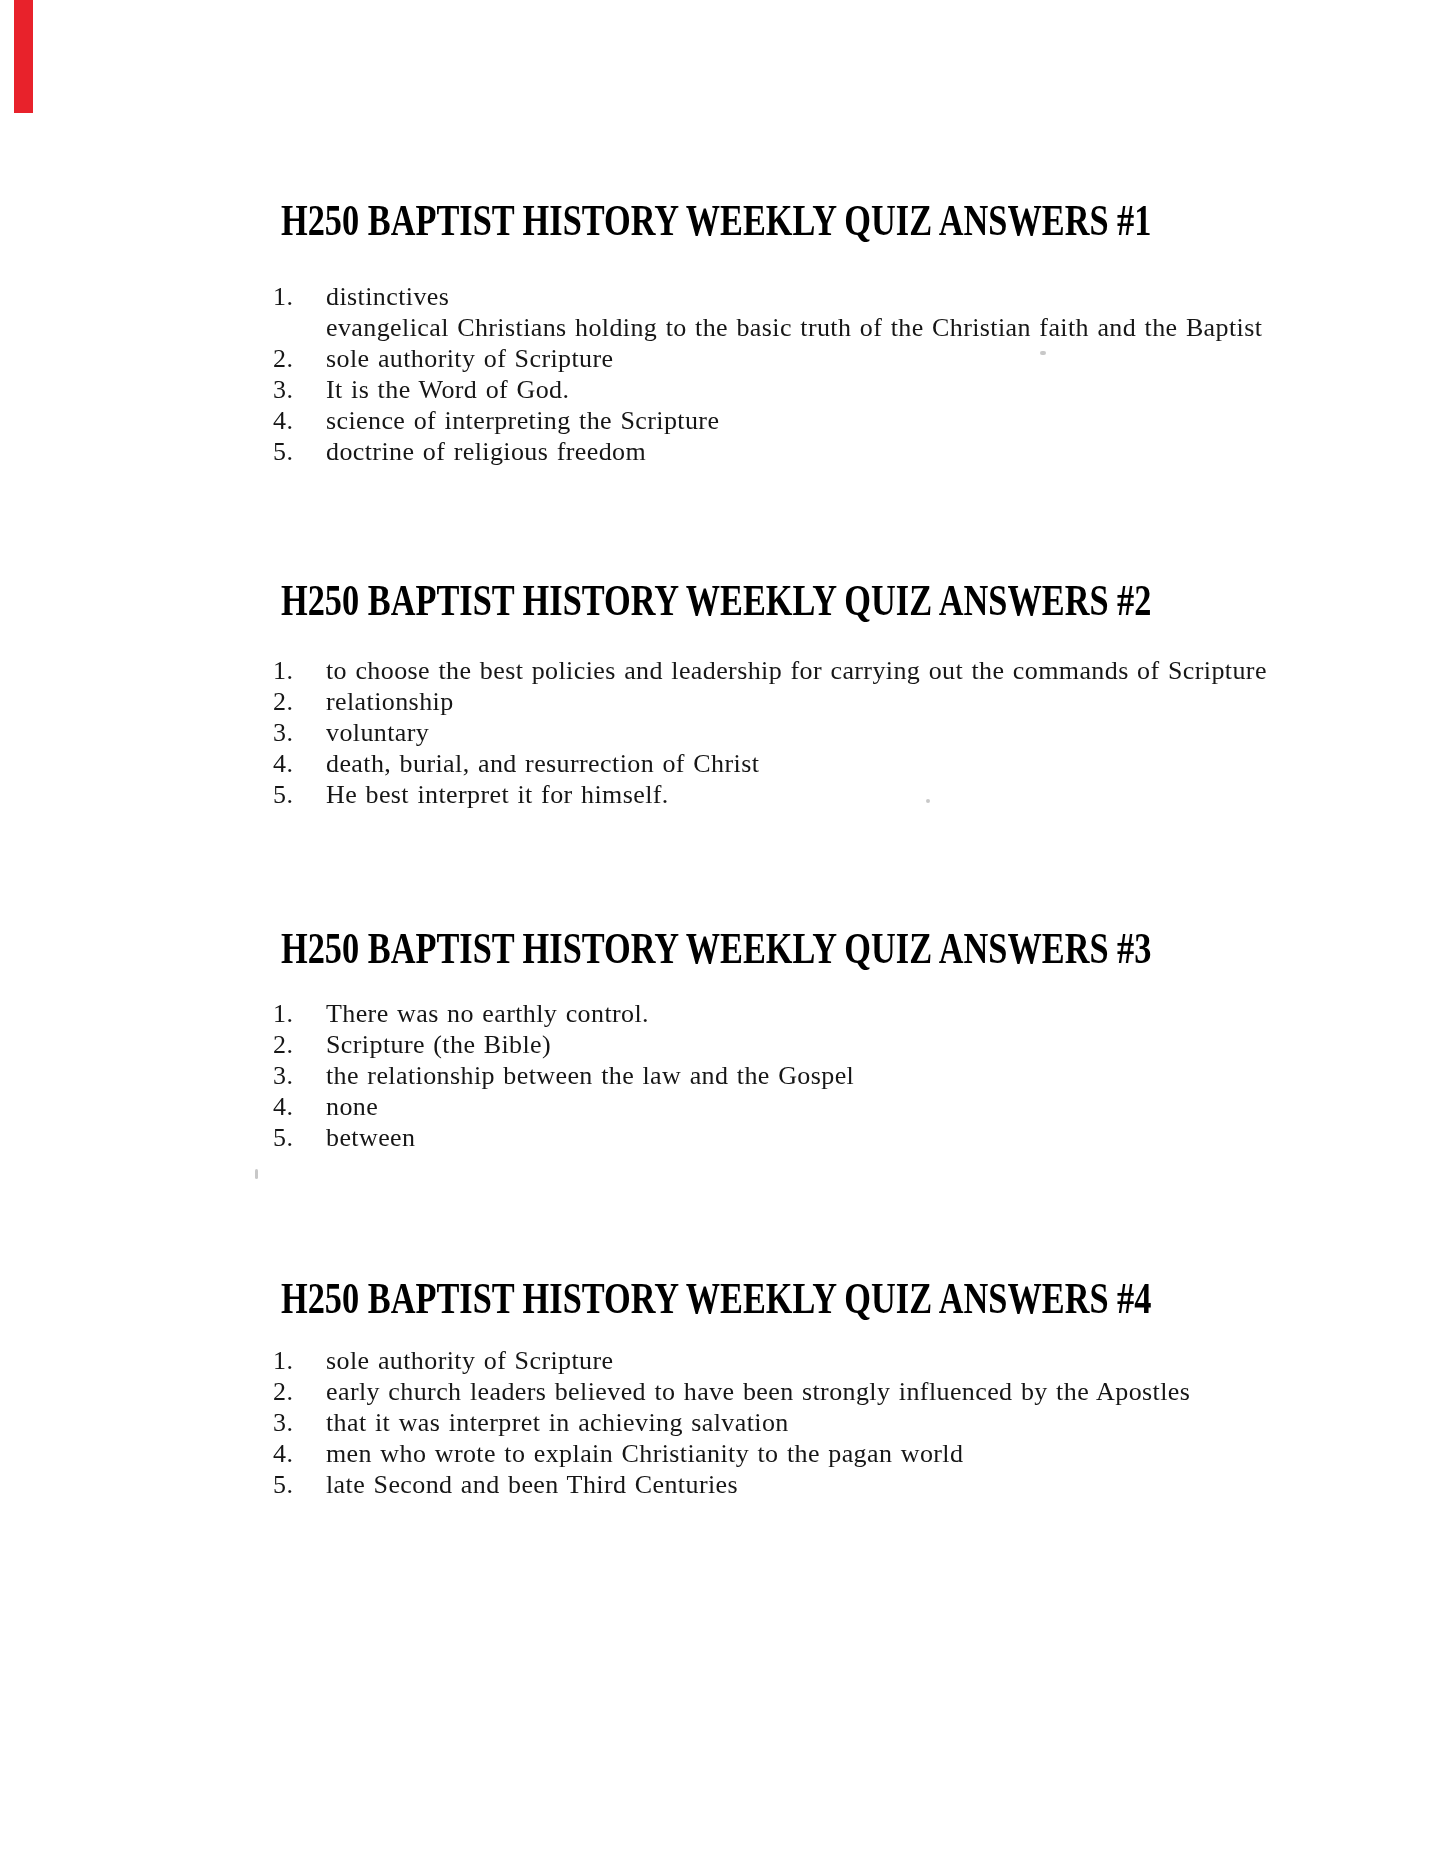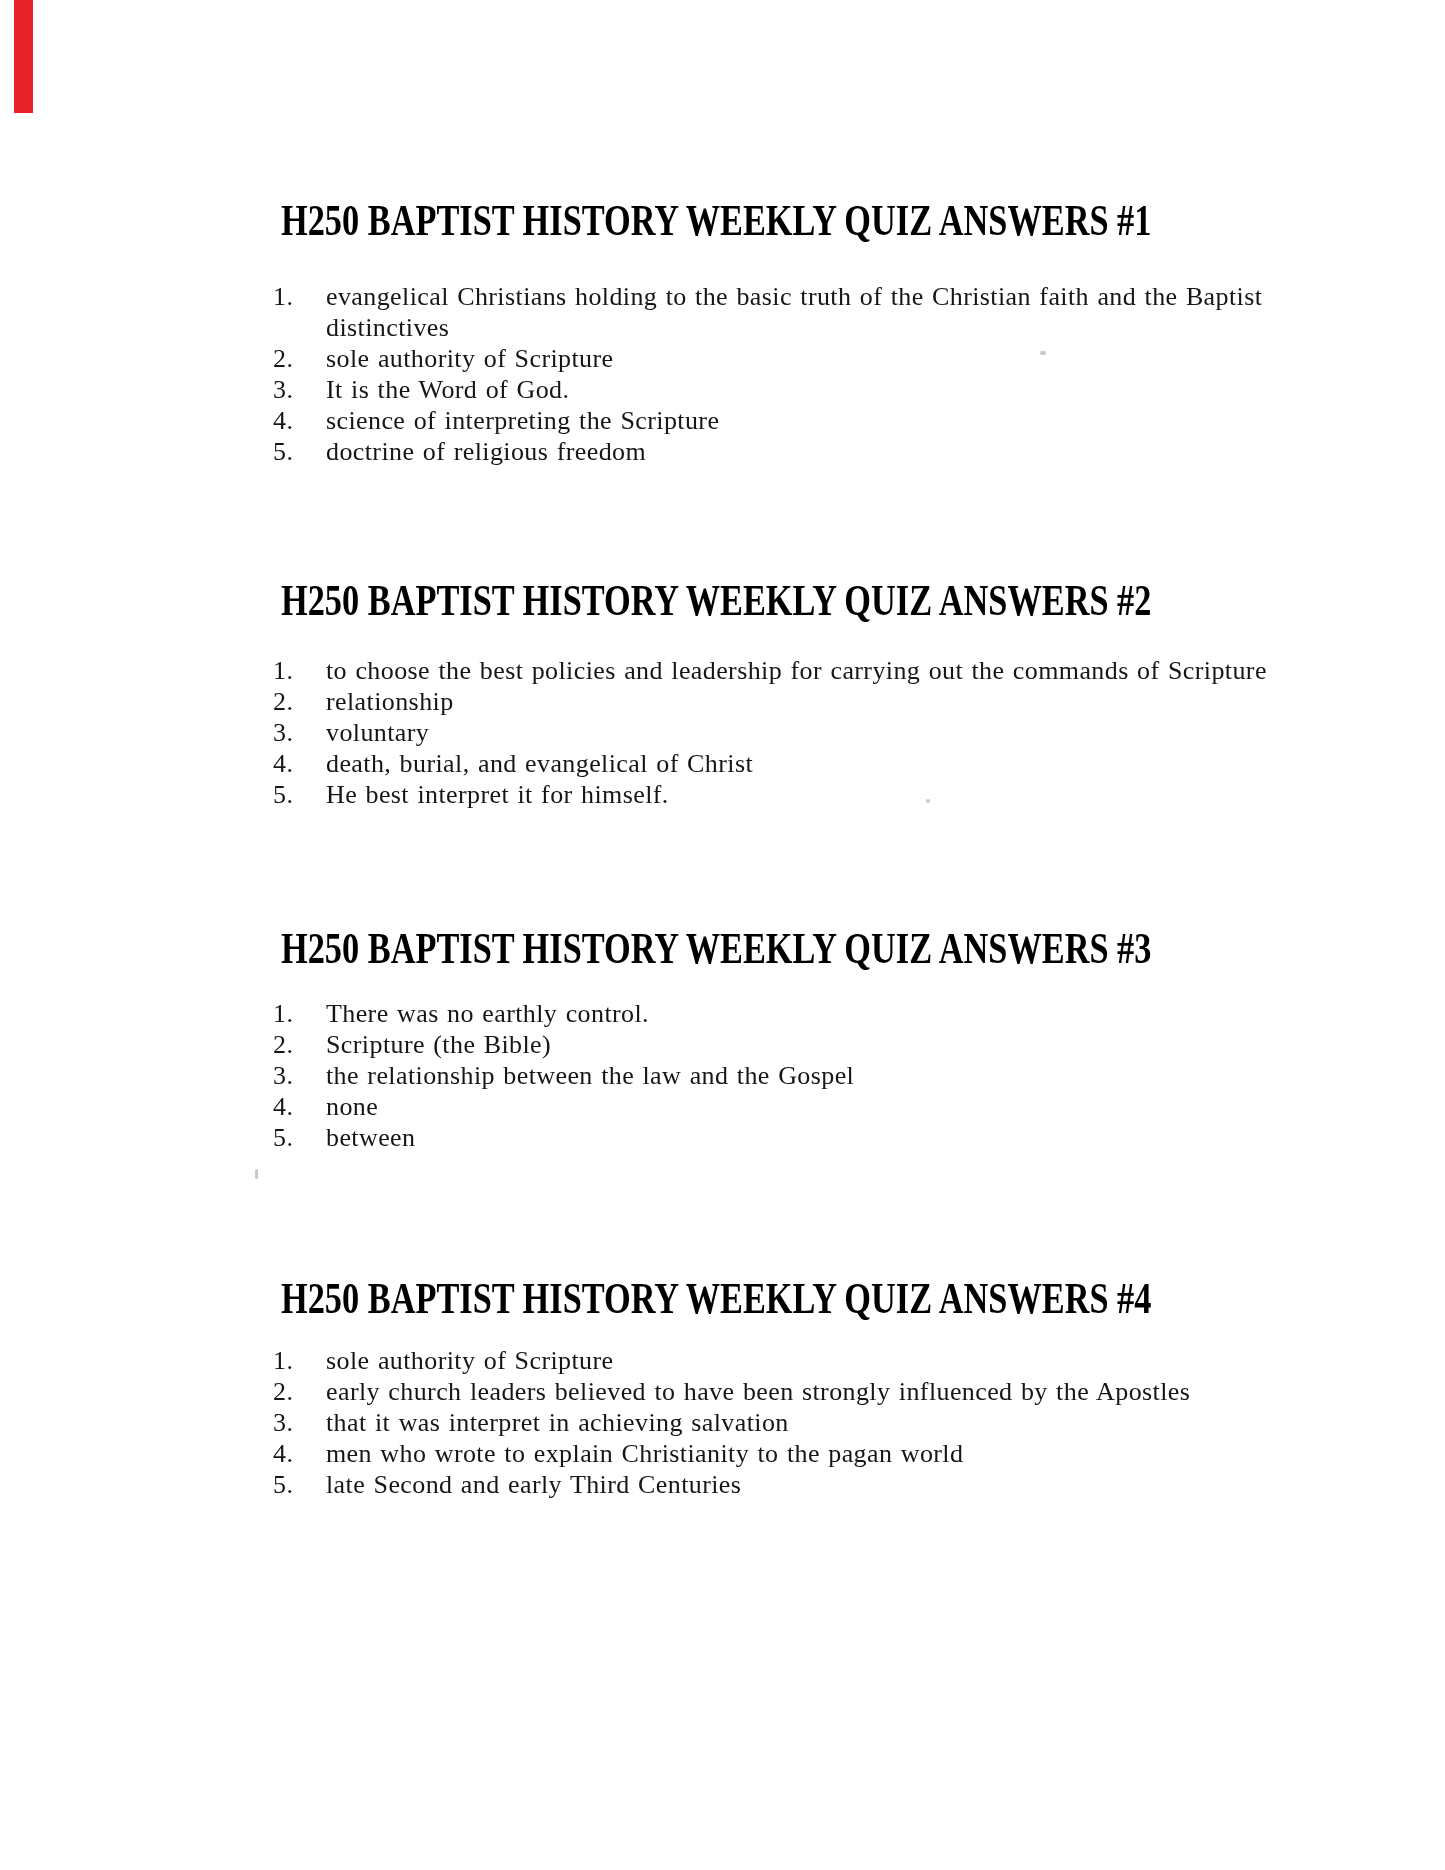--- a/index.html
+++ b/index.html
@@ -82,22 +82,22 @@
 
 <div class="page">
 
   <div class="red-stripe"></div>
 
   <h1 class="quiz-title" style="top:199px">H250 BAPTIST HISTORY WEEKLY QUIZ ANSWERS #1</h1>
   <ol class="answers" style="top:281px">
     <li>
       <span class="num">1.</span>
       <div class="txt">
+        <div class="line">distinctives</div>
         <div class="line">evangelical Christians holding to the basic truth of the Christian faith and the Baptist</div>
-        <div class="line">distinctives</div>
       </div>
     </li>
     <li>
       <span class="num">2.</span>
       <div class="txt">
         <div class="line">sole authority of Scripture</div>
       </div>
     </li>
     <li>
       <span class="num">3.</span>
@@ -135,21 +135,21 @@
     </li>
     <li>
       <span class="num">3.</span>
       <div class="txt">
         <div class="line">voluntary</div>
       </div>
     </li>
     <li>
       <span class="num">4.</span>
       <div class="txt">
-        <div class="line">death, burial, and evangelical of Christ</div>
+        <div class="line">death, burial, and resurrection of Christ</div>
       </div>
     </li>
     <li>
       <span class="num">5.</span>
       <div class="txt">
         <div class="line">He best interpret it for himself.</div>
       </div>
     </li>
   </ol>
 
@@ -209,21 +209,21 @@
     </li>
     <li>
       <span class="num">4.</span>
       <div class="txt">
         <div class="line">men who wrote to explain Christianity to the pagan world</div>
       </div>
     </li>
     <li>
       <span class="num">5.</span>
       <div class="txt">
-        <div class="line">late Second and early Third Centuries</div>
+        <div class="line">late Second and been Third Centuries</div>
       </div>
     </li>
   </ol>
 
   <div class="speck a"></div>
   <div class="speck b"></div>
   <div class="speck c"></div>
 
   <div class="page-number">2</div>
 

